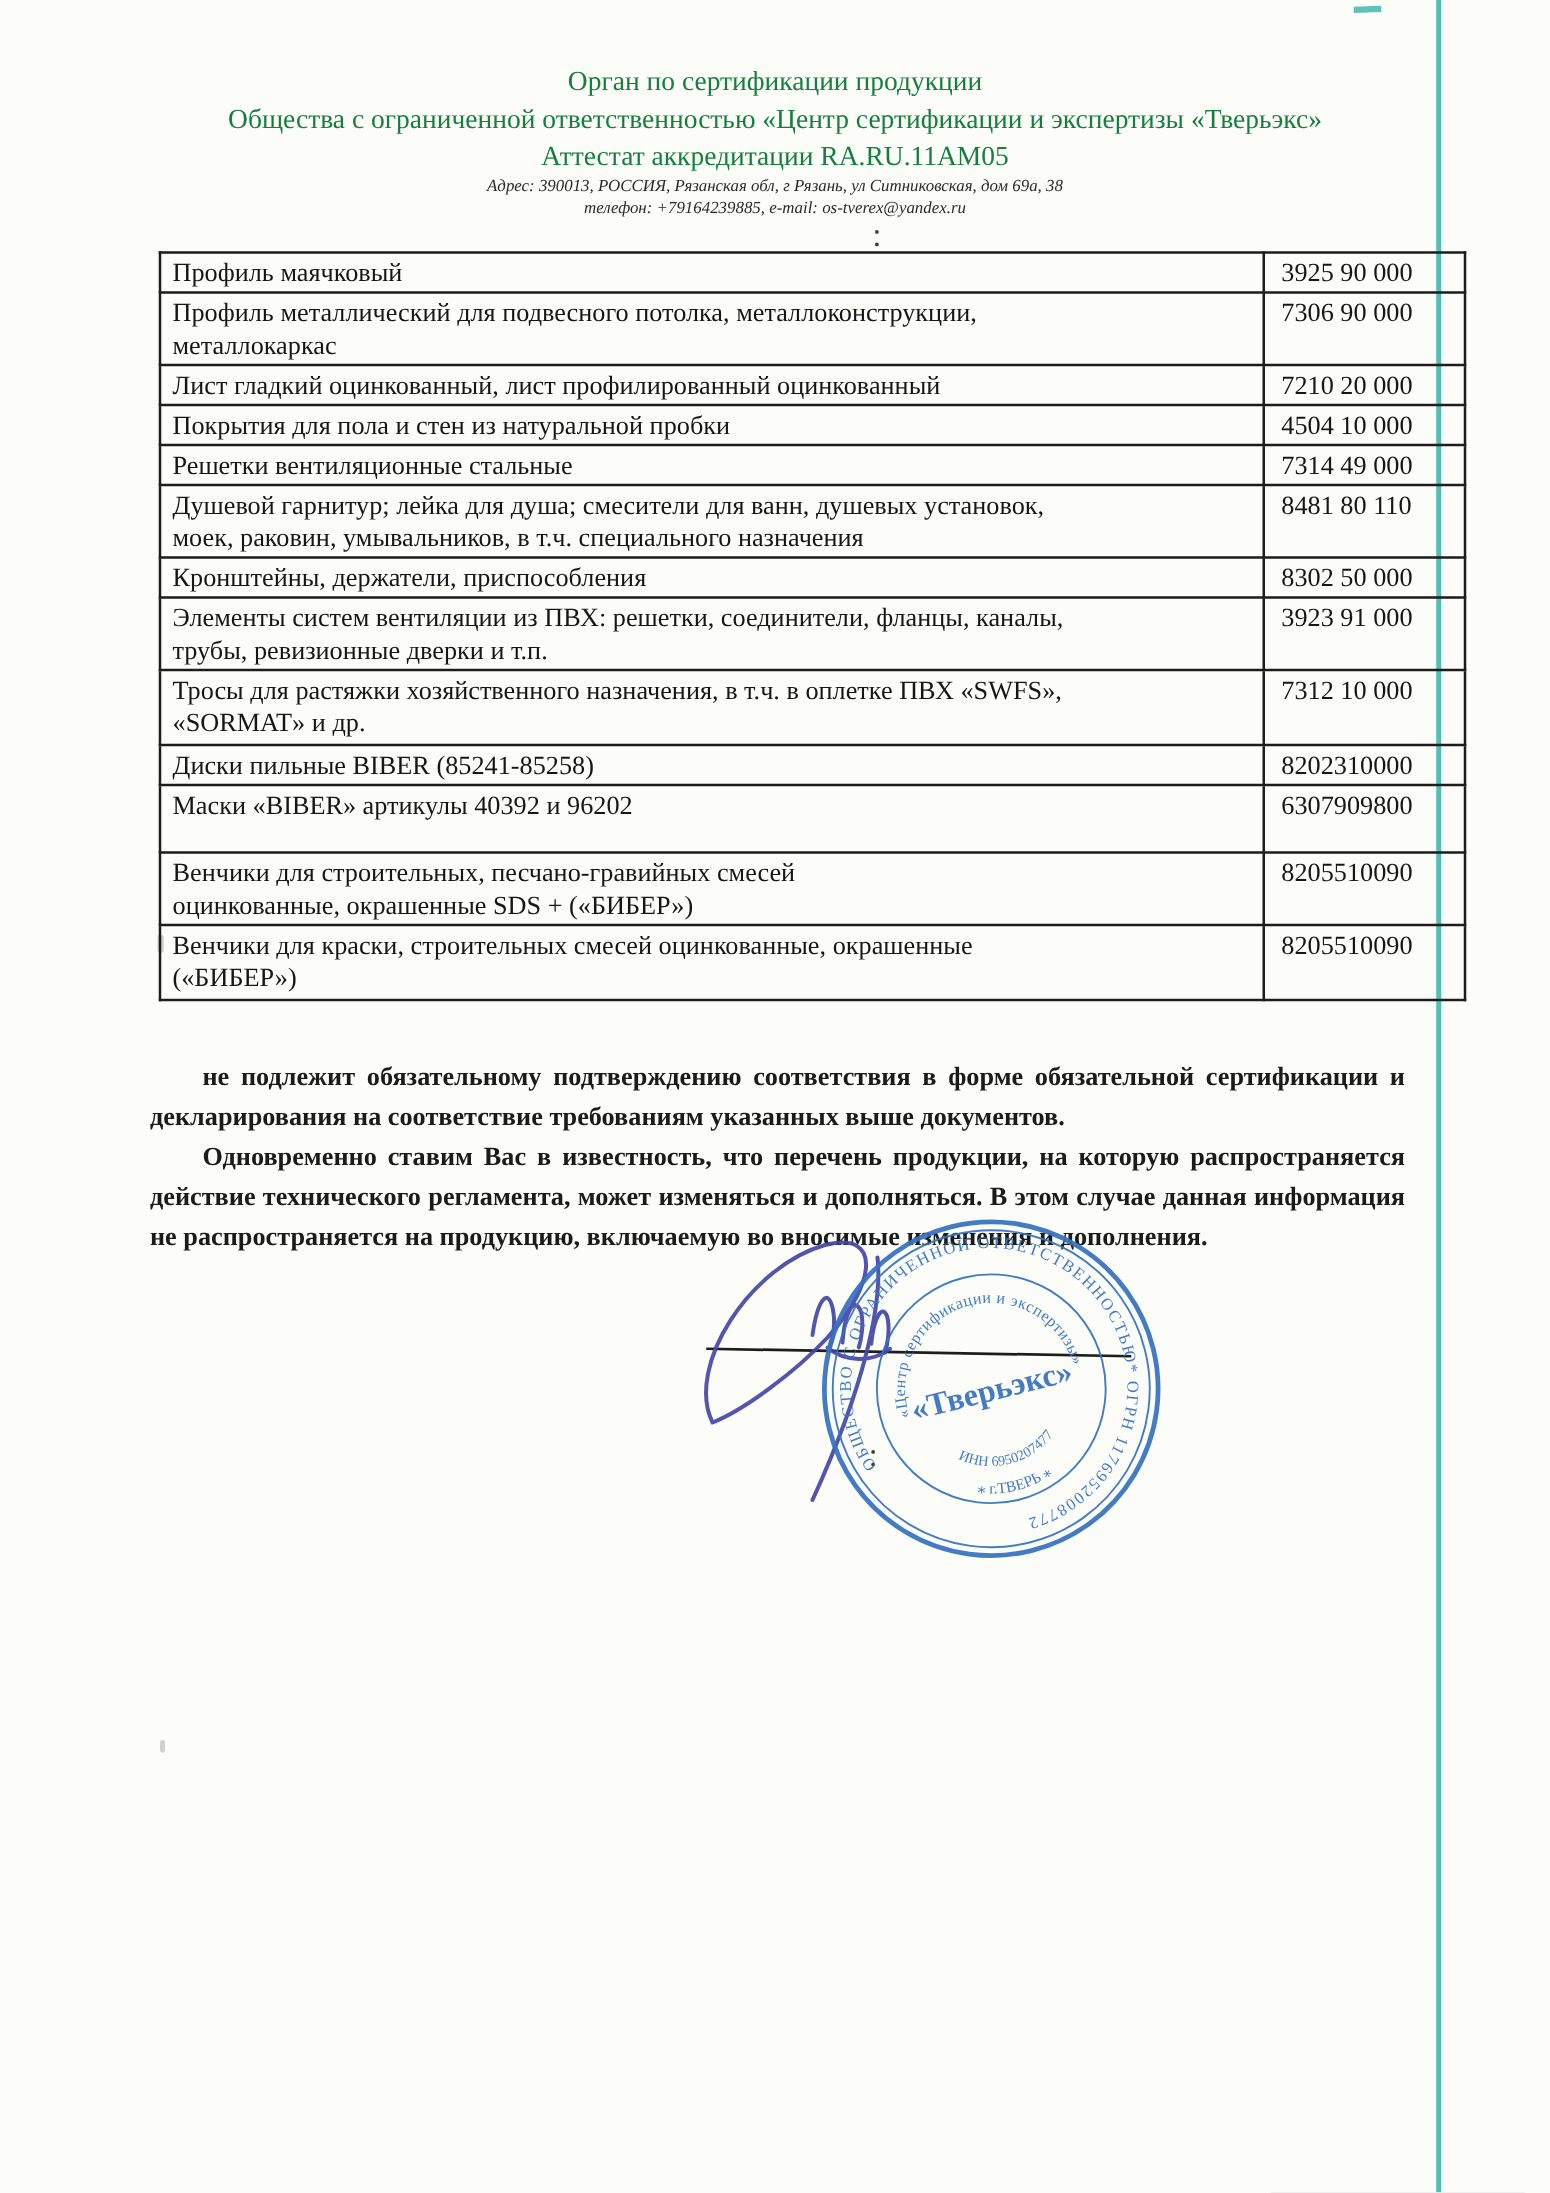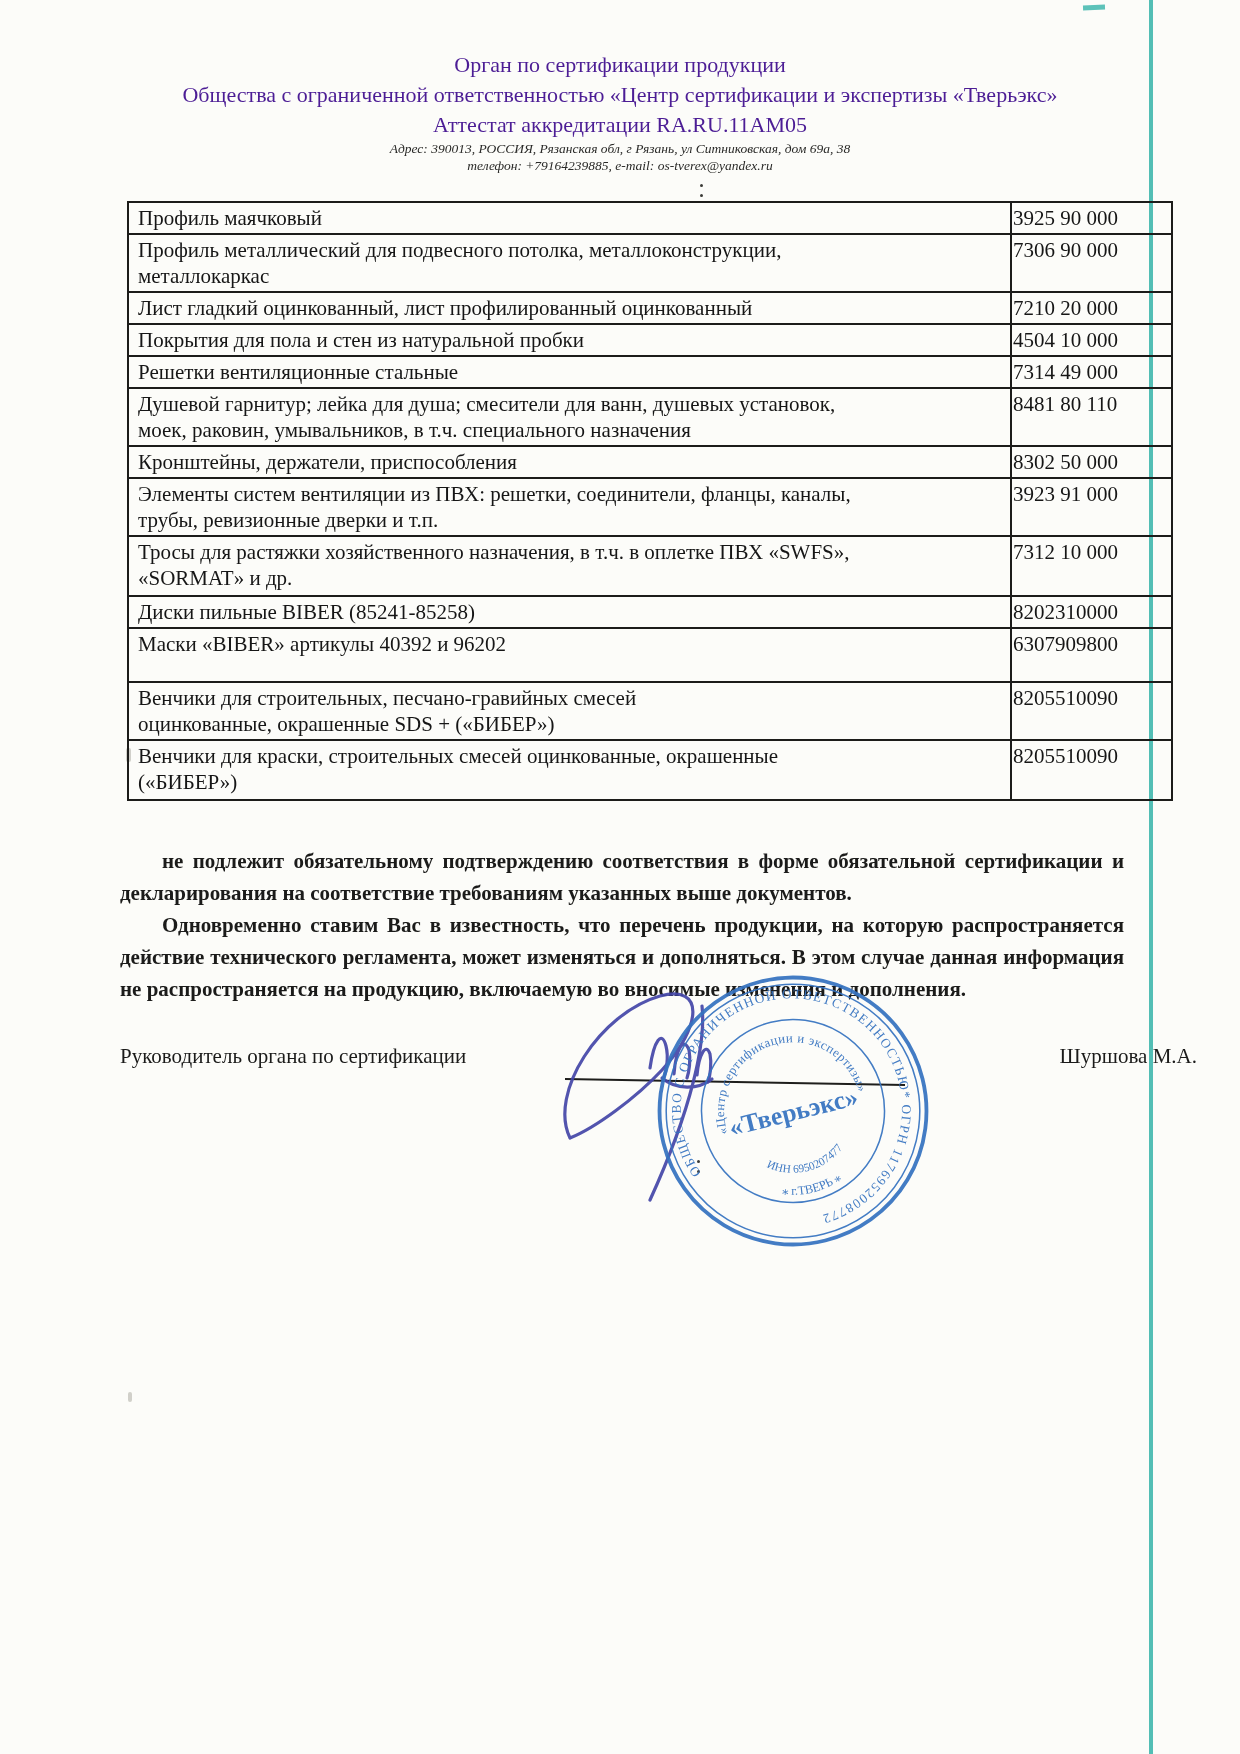--- a/index.html
+++ b/index.html
@@ -5,33 +5,33 @@
   * { margin:0; padding:0; box-sizing:border-box; }
   html,body { background:#e8e8e8; }
   .page {
     position:relative; width:1240px; height:1754px;
     background:#fcfcf9; overflow:hidden;
     font-family:"Liberation Serif","DejaVu Serif",serif;
     color:#161616;
   }
   
   .doc-header { position:absolute; top:50px; left:0; width:1240px; text-align:center; }
-  .doc-header .h-big   { font-size:22px; line-height:30px; color:#4c1d95; }
+  .doc-header .h-big   { font-size:22px; line-height:30px; color:#15803d; }
   .doc-header .h-small { font-size:13.5px; line-height:17px; color:#2a2a28;font-style:italic; }
   
   table.goods {
     position:absolute; top:201px; left:127px; width:1044px;
     border-collapse:collapse; table-layout:fixed;
   }
   table.goods td {
     border:2px solid #1c1c1a;
     font-size:21px; line-height:26px; vertical-align:top;
   }
   td.nm { padding:2px 8px 2px 9px; white-space:pre-line;margin-top:28px; }
-  td.cd { padding:2px 4px 2px 1px; }
+  td.cd { padding:2px 4px 2px 13px; }
   tr.h29 td { height:30px; }
   tr.h54 td { height:54px; }
   tr.h60 td { height:60px; }
   
   .body-text { position:absolute; top:845px; left:120px; width:1004px; }
   .body-text p {
     font-size:21px; line-height:32px; text-align:justify;
     text-indent:42px; color:#1b1b1a;font-weight:bold;
   }
   
@@ -146,24 +146,20 @@
           <td class="cd">8205510090</td>
         </tr>
     </tbody>
   </table>
 
   <div class="body-text">
     <p>не подлежит обязательному подтверждению соответствия в форме обязательной сертификации и декларирования на соответствие требованиям указанных выше документов.</p>
     <p>Одновременно ставим Вас в известность, что перечень продукции, на которую распространяется действие технического регламента, может изменяться и дополняться. В этом случае данная информация не распространяется на продукцию, включаемую во вносимые изменения и дополнения.</p>
   </div>
 
-  <div class="sig-row">
-    <span>Руководитель органа по сертификации</span>
-    <span>Шуршова М.А.</span>
-  </div>
 
   <svg class="signature-svg" width="380" height="240" viewBox="0 0 380 240">
     <line x1="15" y1="101" x2="355" y2="107" stroke="#1e1e1c" stroke-width="2.2"></line>
     <g fill="none" stroke="#4446a8" stroke-width="3.2" stroke-linecap="round" opacity="0.92">
       <path d="M 20 160 C -2 115, 50 35, 110 18 C 155 6, 152 48, 112 92 C 86 120, 45 150, 20 160"></path>
       <path d="M 100 90 C 104 62, 112 52, 116 68 C 119 80, 116 94, 114 99"></path>
       <path d="M 124 96 C 126 70, 134 58, 139 72 C 141 82, 139 94, 137 100"></path>
       <path d="M 147 97 C 149 76, 156 64, 160 76 C 162 86, 160 98, 158 104"></path>
       <path d="M 112 100 C 126 112, 148 112, 162 101"></path>
       <path d="M 152 28 C 156 64, 142 130, 100 222"></path>

